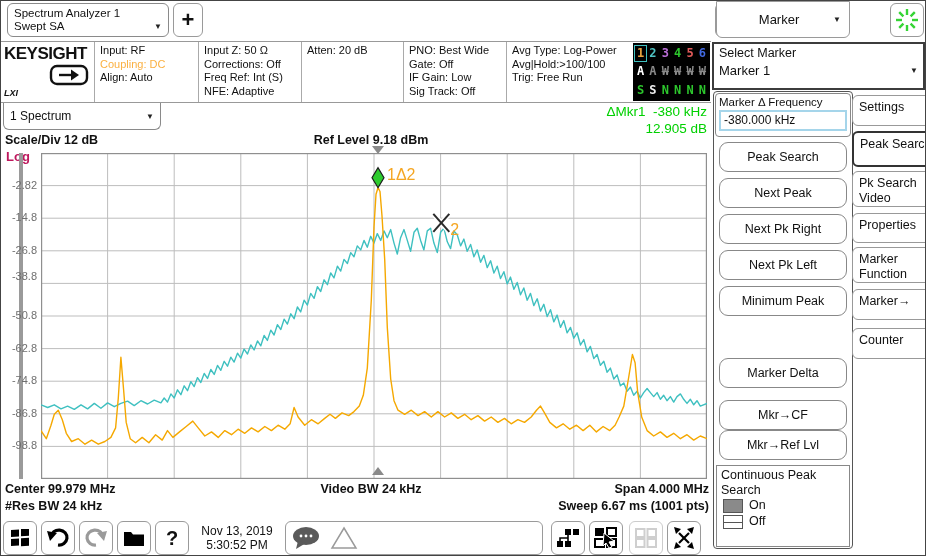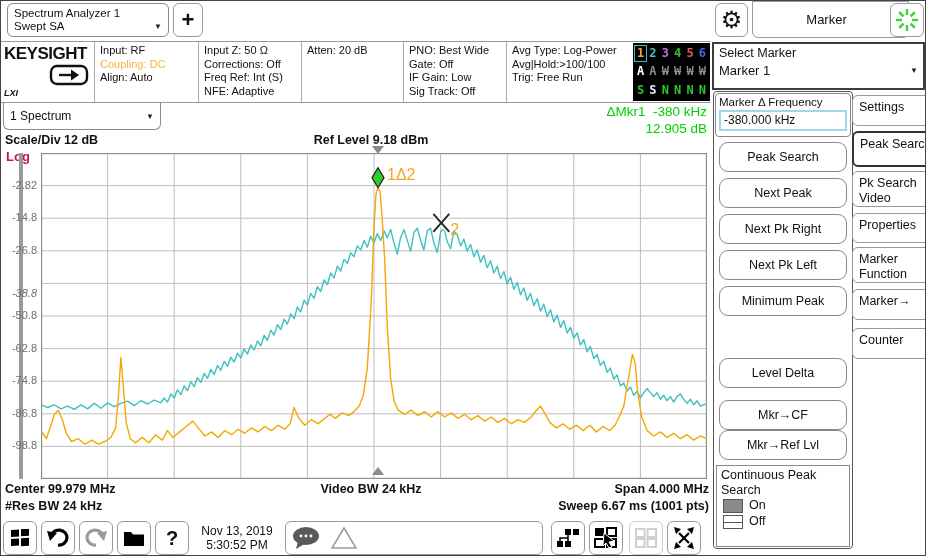--- a/index.html
+++ b/index.html
@@ -67,21 +67,21 @@
       <span>Swept SA</span>
       <span class="caret">▼</span>
     </div>
   </div>
   <div class="abs btn" style="left:172px;top:2px;width:30px;height:34px;font-size:22px;font-weight:bold;">
     <span>+</span>
   </div>
   <div class="abs btn" style="left:714px;top:2px;width:33px;height:34px;font-size:24px;border-radius:6px;">
     <span>⚙</span>
   </div>
-  <div class="abs btn" style="left:751px;top:0px;width:157px;height:37px;border-radius:0 0 6px 6px;font-size:13px;justify-content:space-between;padding:0 8px;">
+  <div class="abs btn" style="left:715px;top:0px;width:134px;height:37px;border-radius:0 0 6px 6px;font-size:13px;justify-content:space-between;padding:0 8px;">
     <span></span>
     <span>Marker</span>
     <span class="caret">▼</span>
   </div>
   <div class="abs btn" style="left:889px;top:2px;width:34px;height:34px;">
     <svg width="24" height="24" viewBox="0 0 24 24">
       <g stroke="#35d435" stroke-width="2.4" stroke-linecap="butt">
         <line x1="12" y1="1" x2="12" y2="7"></line>
           <line x1="12" y1="17" x2="12" y2="23"></line>
         <line x1="1" y1="12" x2="7" y2="12"></line>
@@ -166,21 +166,21 @@
 
   <div class="abs bold12" style="left:4px;top:132px;">Scale/Div 12 dB</div>
   <div class="abs bold12" style="left:240px;top:132px;width:260px;text-align:center;">Ref Level 9.18 dBm</div>
 
   <div class="abs" style="left:5px;top:148px;font-weight:bold;font-size:13px;color:#be185d;">Log</div>
   <div class="abs" style="left:18px;top:152px;width:4px;height:326px;background:#9a9a9a;"></div>
   <div id="ylabels">
       <div class="ylab" style="left: 0px; top: 177.6px;">-2.82</div>
       <div class="ylab" style="left: 0px; top: 210.2px;">-14.8</div>
       <div class="ylab" style="left: 0px; top: 242.8px;">-26.8</div>
-      <div class="ylab" style="left: 0px; top: 286px; font-style: italic;">-38.8</div>
+      <div class="ylab" style="left: 0px; top: 269px;">-38.8</div>
       <div class="ylab" style="left: 0px; top: 308px;">-50.8</div>
       <div class="ylab" style="left: 0px; top: 340.6px;">-62.8</div>
       <div class="ylab" style="left: 0px; top: 373.2px;">-74.8</div>
       <div class="ylab" style="left: 0px; top: 405.8px;">-86.8</div>
       <div class="ylab" style="left: 0px; top: 438.4px;">-98.8</div>
     </div>
   <svg id="trace-svg" class="abs" style="left:40px;top:152px;" width="666" height="326" viewBox="0 0 666 326" preserveAspectRatio="none">
       <line x1="66.6" x2="66.6" y1="0" y2="326" stroke="#bdbdbd" stroke-width="1"></line>
       <line x1="133.2" x2="133.2" y1="0" y2="326" stroke="#bdbdbd" stroke-width="1"></line>
       <line x1="199.8" x2="199.8" y1="0" y2="326" stroke="#bdbdbd" stroke-width="1"></line>
@@ -230,21 +230,21 @@
   <div class="abs" id="submenu"></div>
   <div class="abs" id="fieldbox">
     <div>Marker Δ Frequency</div>
     <div id="fieldinput">-380.000 kHz</div>
   </div>
   <div class="menu-btn" style="top:141px;">Peak Search</div>
   <div class="menu-btn" style="top:177px;">Next Peak</div>
   <div class="menu-btn" style="top:213px;">Next Pk Right</div>
   <div class="menu-btn" style="top:249px;">Next Pk Left</div>
   <div class="menu-btn" style="top:285px;">Minimum Peak</div>
-  <div class="menu-btn" style="top:357px;">Level Delta</div>
+  <div class="menu-btn" style="top:357px;">Marker Delta</div>
   <div class="menu-btn" style="top:399px;">Mkr→CF</div>
   <div class="menu-btn" style="top:429px;">Mkr→Ref Lvl</div>
   <div class="abs" id="contbox">
     <div>Continuous Peak Search</div>
     <div><span class="sw on"></span><span>On</span></div>
     <div><span class="sw off"></span><span>Off</span></div>
   </div>
 
   <div class="tab" style="top:94px;height:31px;">Settings</div>
   <div class="tab selected" style="top:130px;height:36px;">Peak Search</div>

